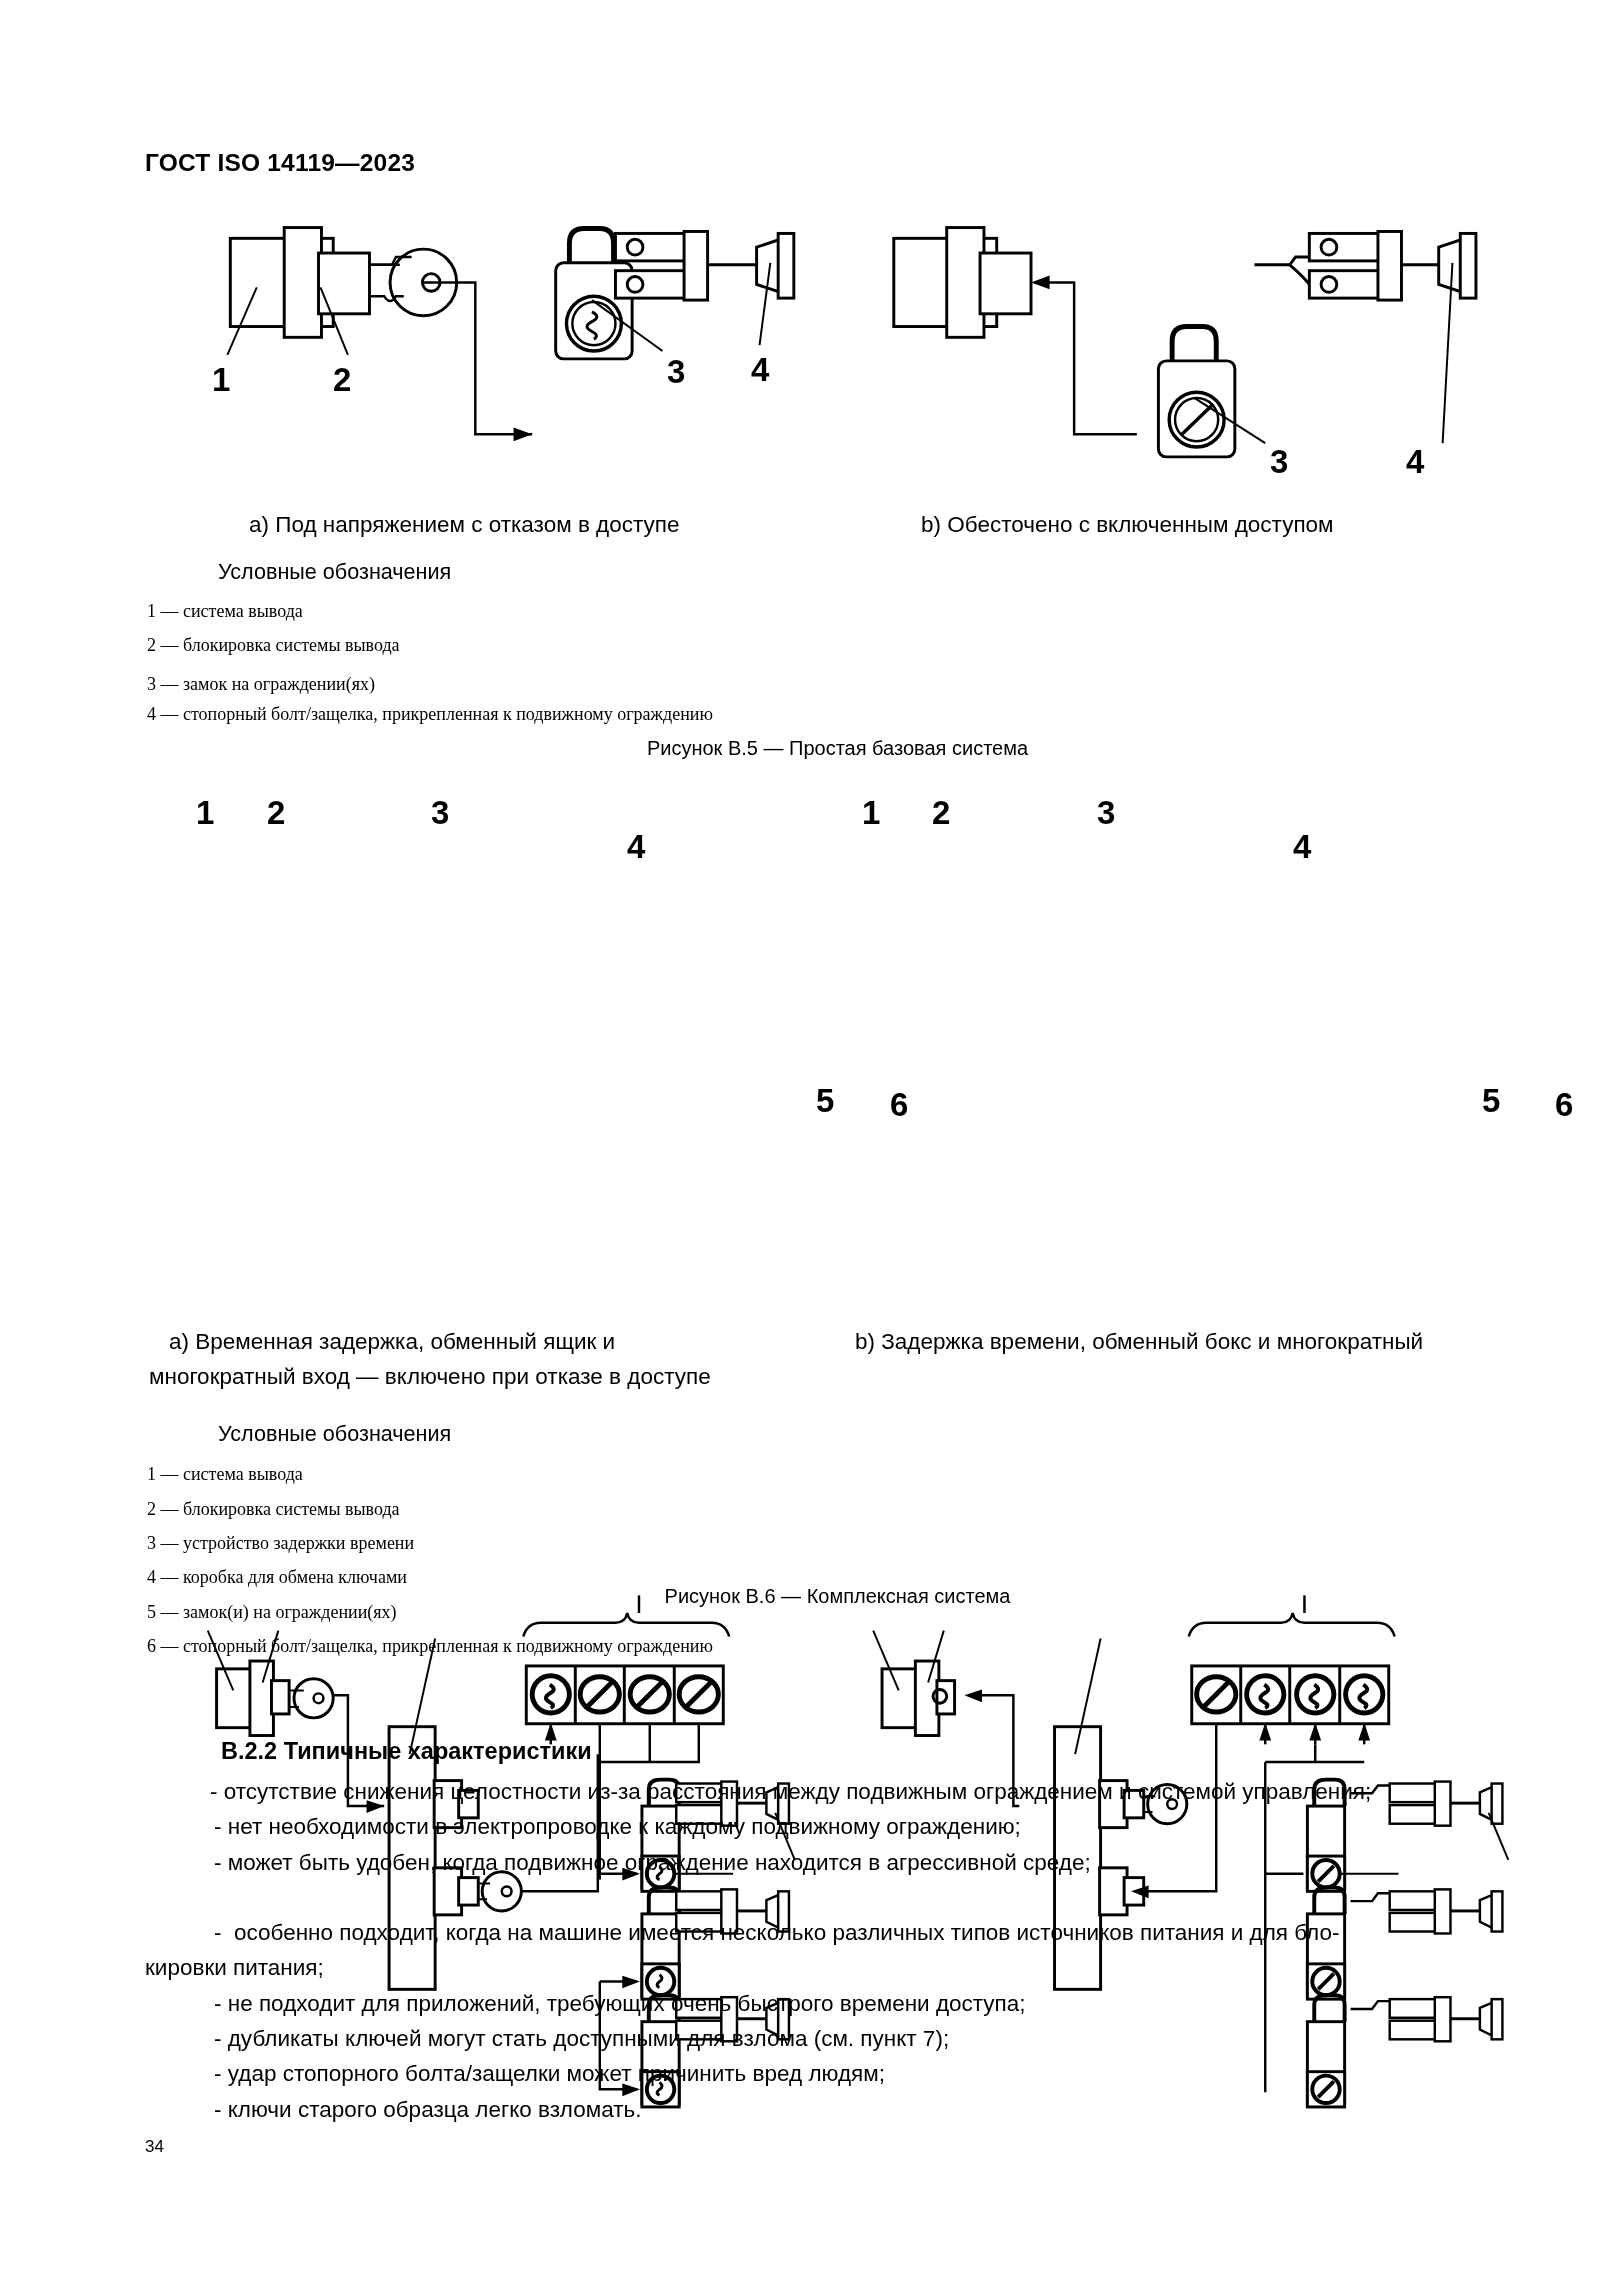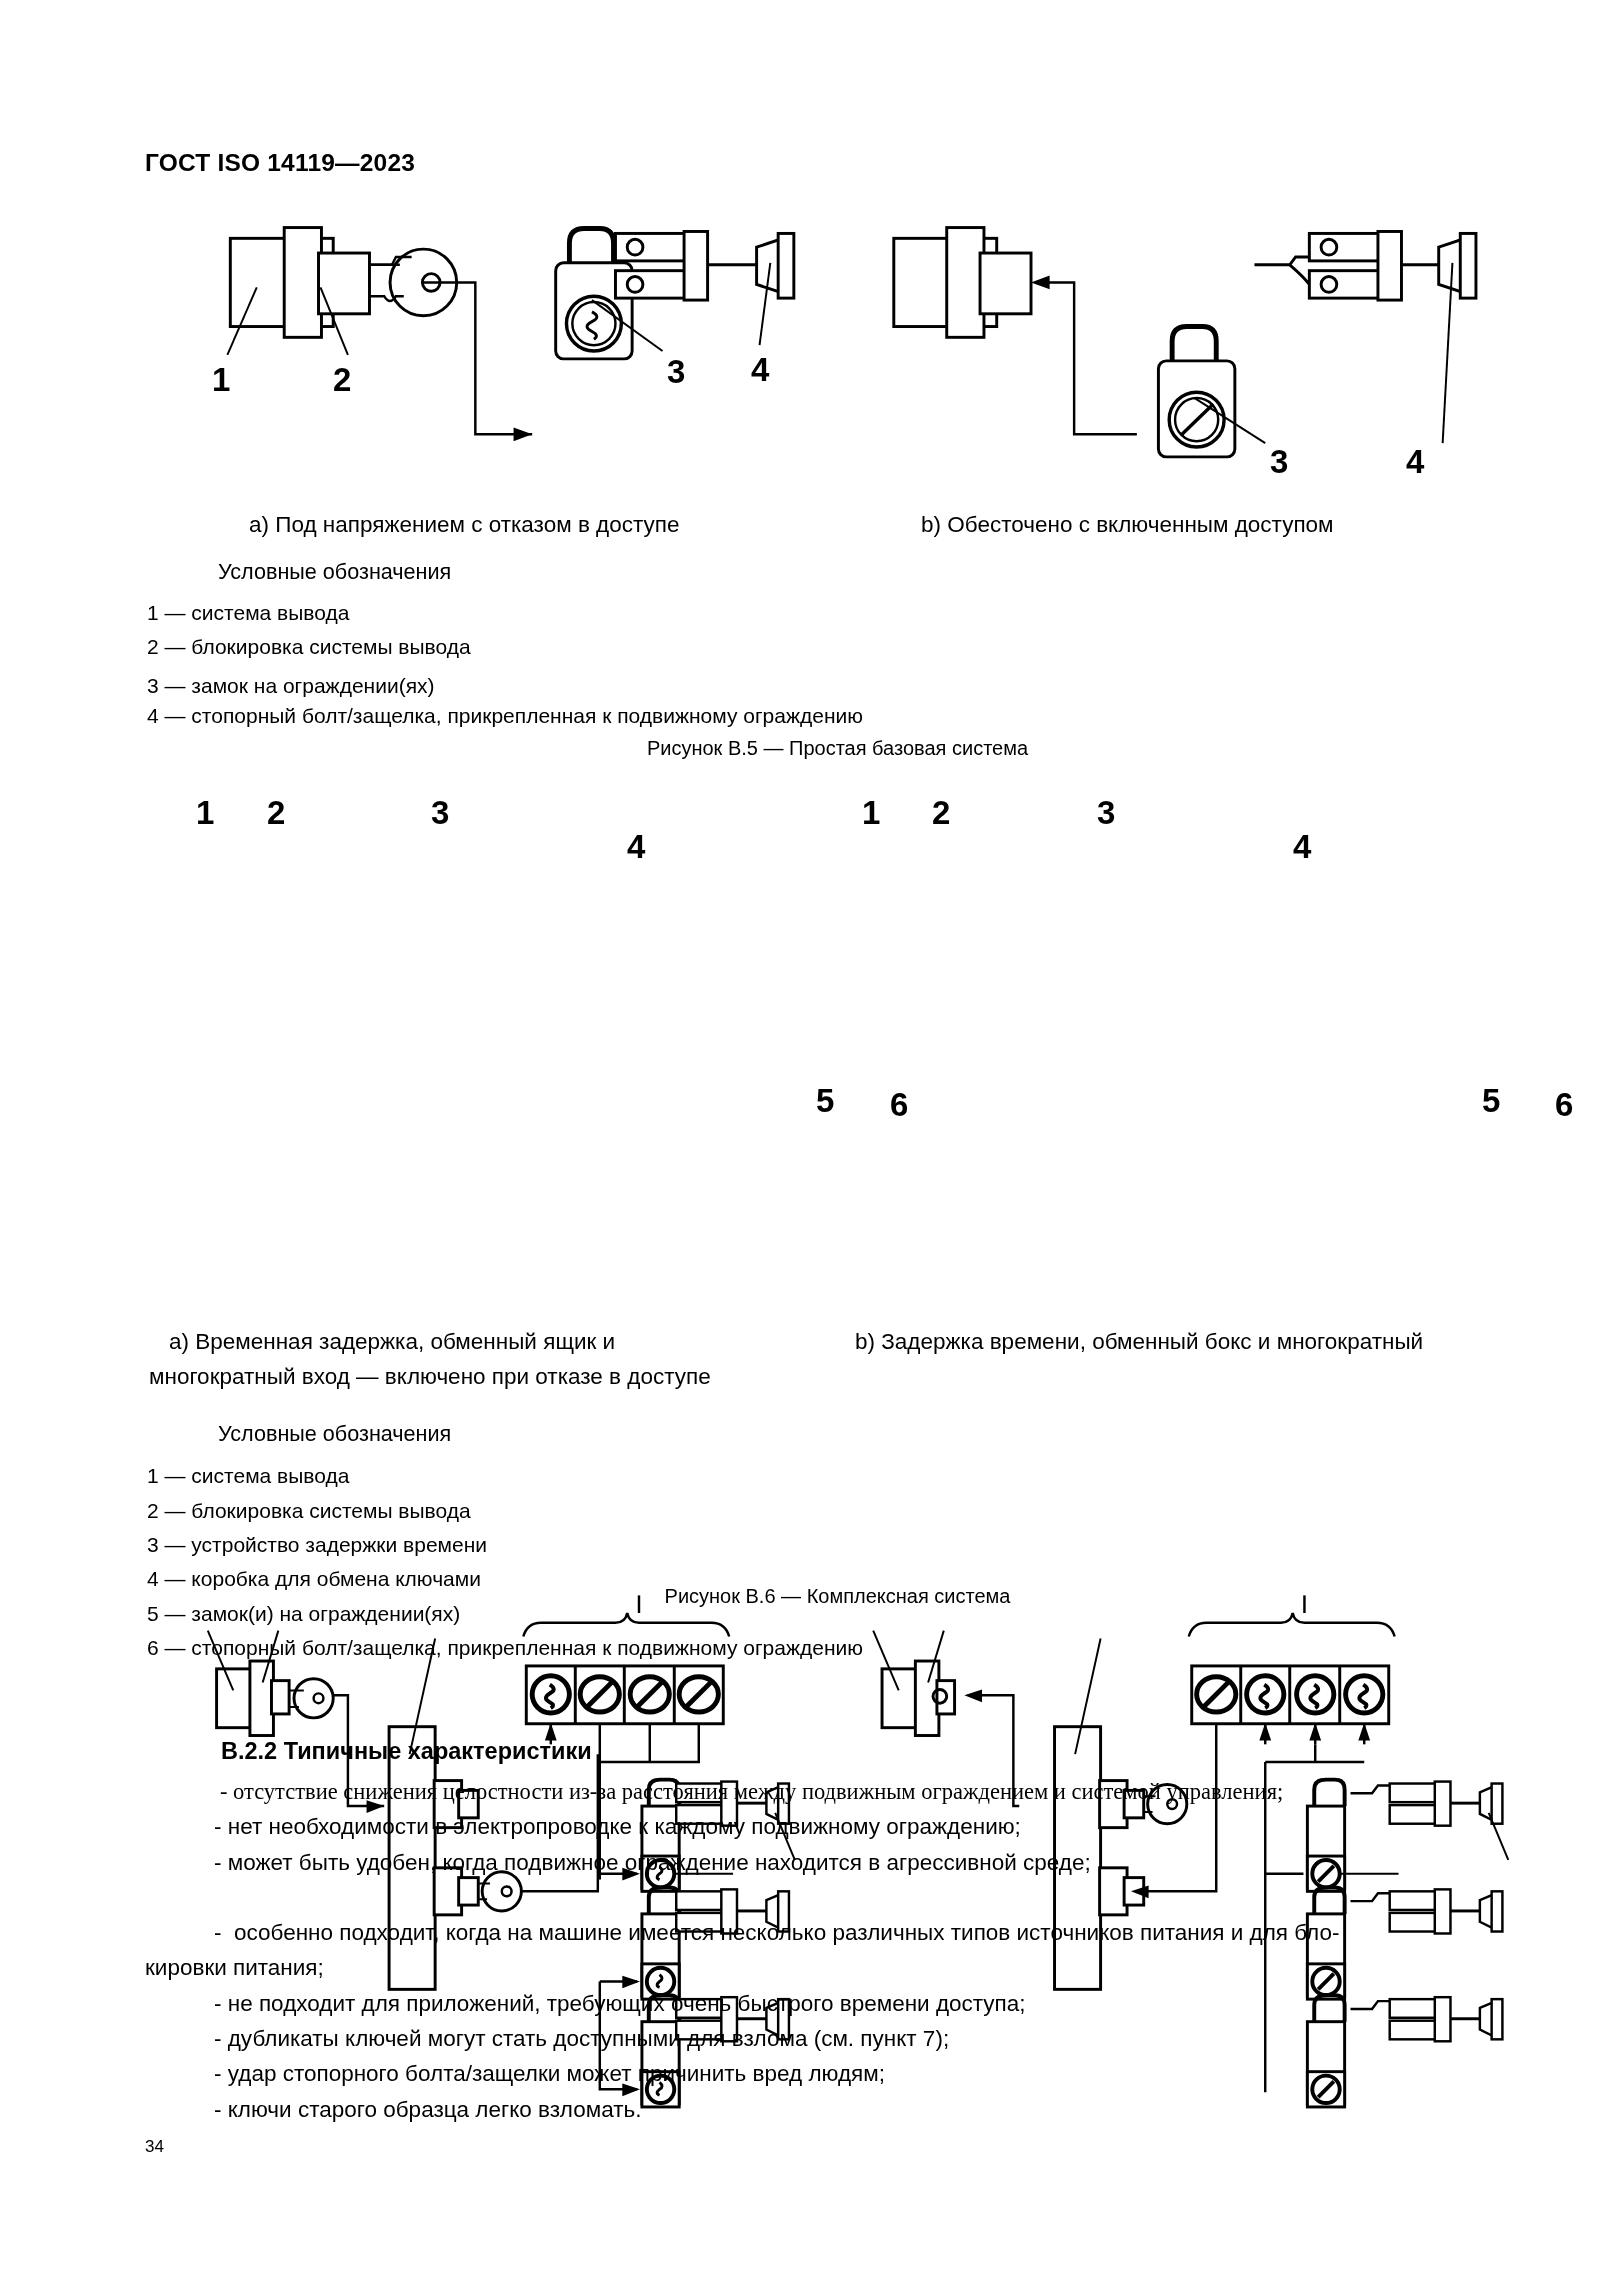--- a/index.html
+++ b/index.html
@@ -15,21 +15,21 @@
   .runhead{
     position:absolute;left:145px;top:149px;
     font-size:24.5px;font-weight:bold;letter-spacing:0.2px;
   }
 
   
   .txt{position:absolute;font-size:22.5px;line-height:33px;white-space:pre;}
   .txt.b{font-weight:bold;}
 
   .legend-title{position:absolute;font-size:21.6px;}
-  .legend-item{position:absolute;font-size:21px;white-space:nowrap;}
+  .legend-item{position:absolute;font-size:18px;white-space:nowrap;font-family:Liberation Serif, serif;}
 
   .figcap{position:absolute;font-size:20px;width:100%;text-align:center;left:0;margin-left:27px;}
 
   .pagenum{position:absolute;left:145px;top:2054px;font-size:17px;}
 
   
   .dwg{position:absolute;}
   .num{position:absolute;font-size:33px;font-weight:bold;font-family:"Liberation Sans",sans-serif;}
   svg{display:block;overflow:visible;}
 </style>
@@ -355,21 +355,21 @@
   <div class="legend-item" style="left:147px;top:1499px;">2 — блокировка системы вывода</div>
   <div class="legend-item" style="left:147px;top:1533px;">3 — устройство задержки времени</div>
   <div class="legend-item" style="left:147px;top:1567px;">4 — коробка для обмена ключами</div>
   <div class="legend-item" style="left:147px;top:1602px;">5 — замок(и) на ограждении(ях)</div>
   <div class="legend-item" style="left:147px;top:1636px;">6 — стопорный болт/защелка, прикрепленная к подвижному ограждению</div>
 
   <div class="figcap" style="top:1585px;">Рисунок В.6 — Комплексная система</div>
 
   <div class="txt b" style="left:221px;top:1735px;font-size:23.5px;">В.2.2 Типичные характеристики</div>
 
-  <div class="txt" style="left:220px;top:1775px;font-family:Liberation Serif, serif;">- отсутствие снижения целостности из-за расстояния между подвижным ограждением и системой управления;</div>
+  <div class="txt" style="left:210px;top:1775px;">- отсутствие снижения целостности из-за расстояния между подвижным ограждением и системой управления;</div>
   <div class="txt" style="left:214px;top:1810px;">- нет необходимости в электропроводке к каждому подвижному ограждению;</div>
   <div class="txt" style="left:214px;top:1846px;">- может быть удобен, когда подвижное ограждение находится в агрессивной среде;</div>
   <div class="txt" style="left:214px;top:1916px;">-  особенно подходит, когда на машине имеется несколько различных типов источников питания и для бло-</div>
   <div class="txt" style="left:145px;top:1951px;">кировки питания;</div>
   <div class="txt" style="left:214px;top:1987px;">- не подходит для приложений, требующих очень быстрого времени доступа;</div>
   <div class="txt" style="left:214px;top:2022px;">- дубликаты ключей могут стать доступными для взлома (см. пункт 7);</div>
   <div class="txt" style="left:214px;top:2057px;">- удар стопорного болта/защелки может причинить вред людям;</div>
   <div class="txt" style="left:214px;top:2093px;">- ключи старого образца легко взломать.</div>
 
   <div class="pagenum" style="top:2137px;">34</div>

